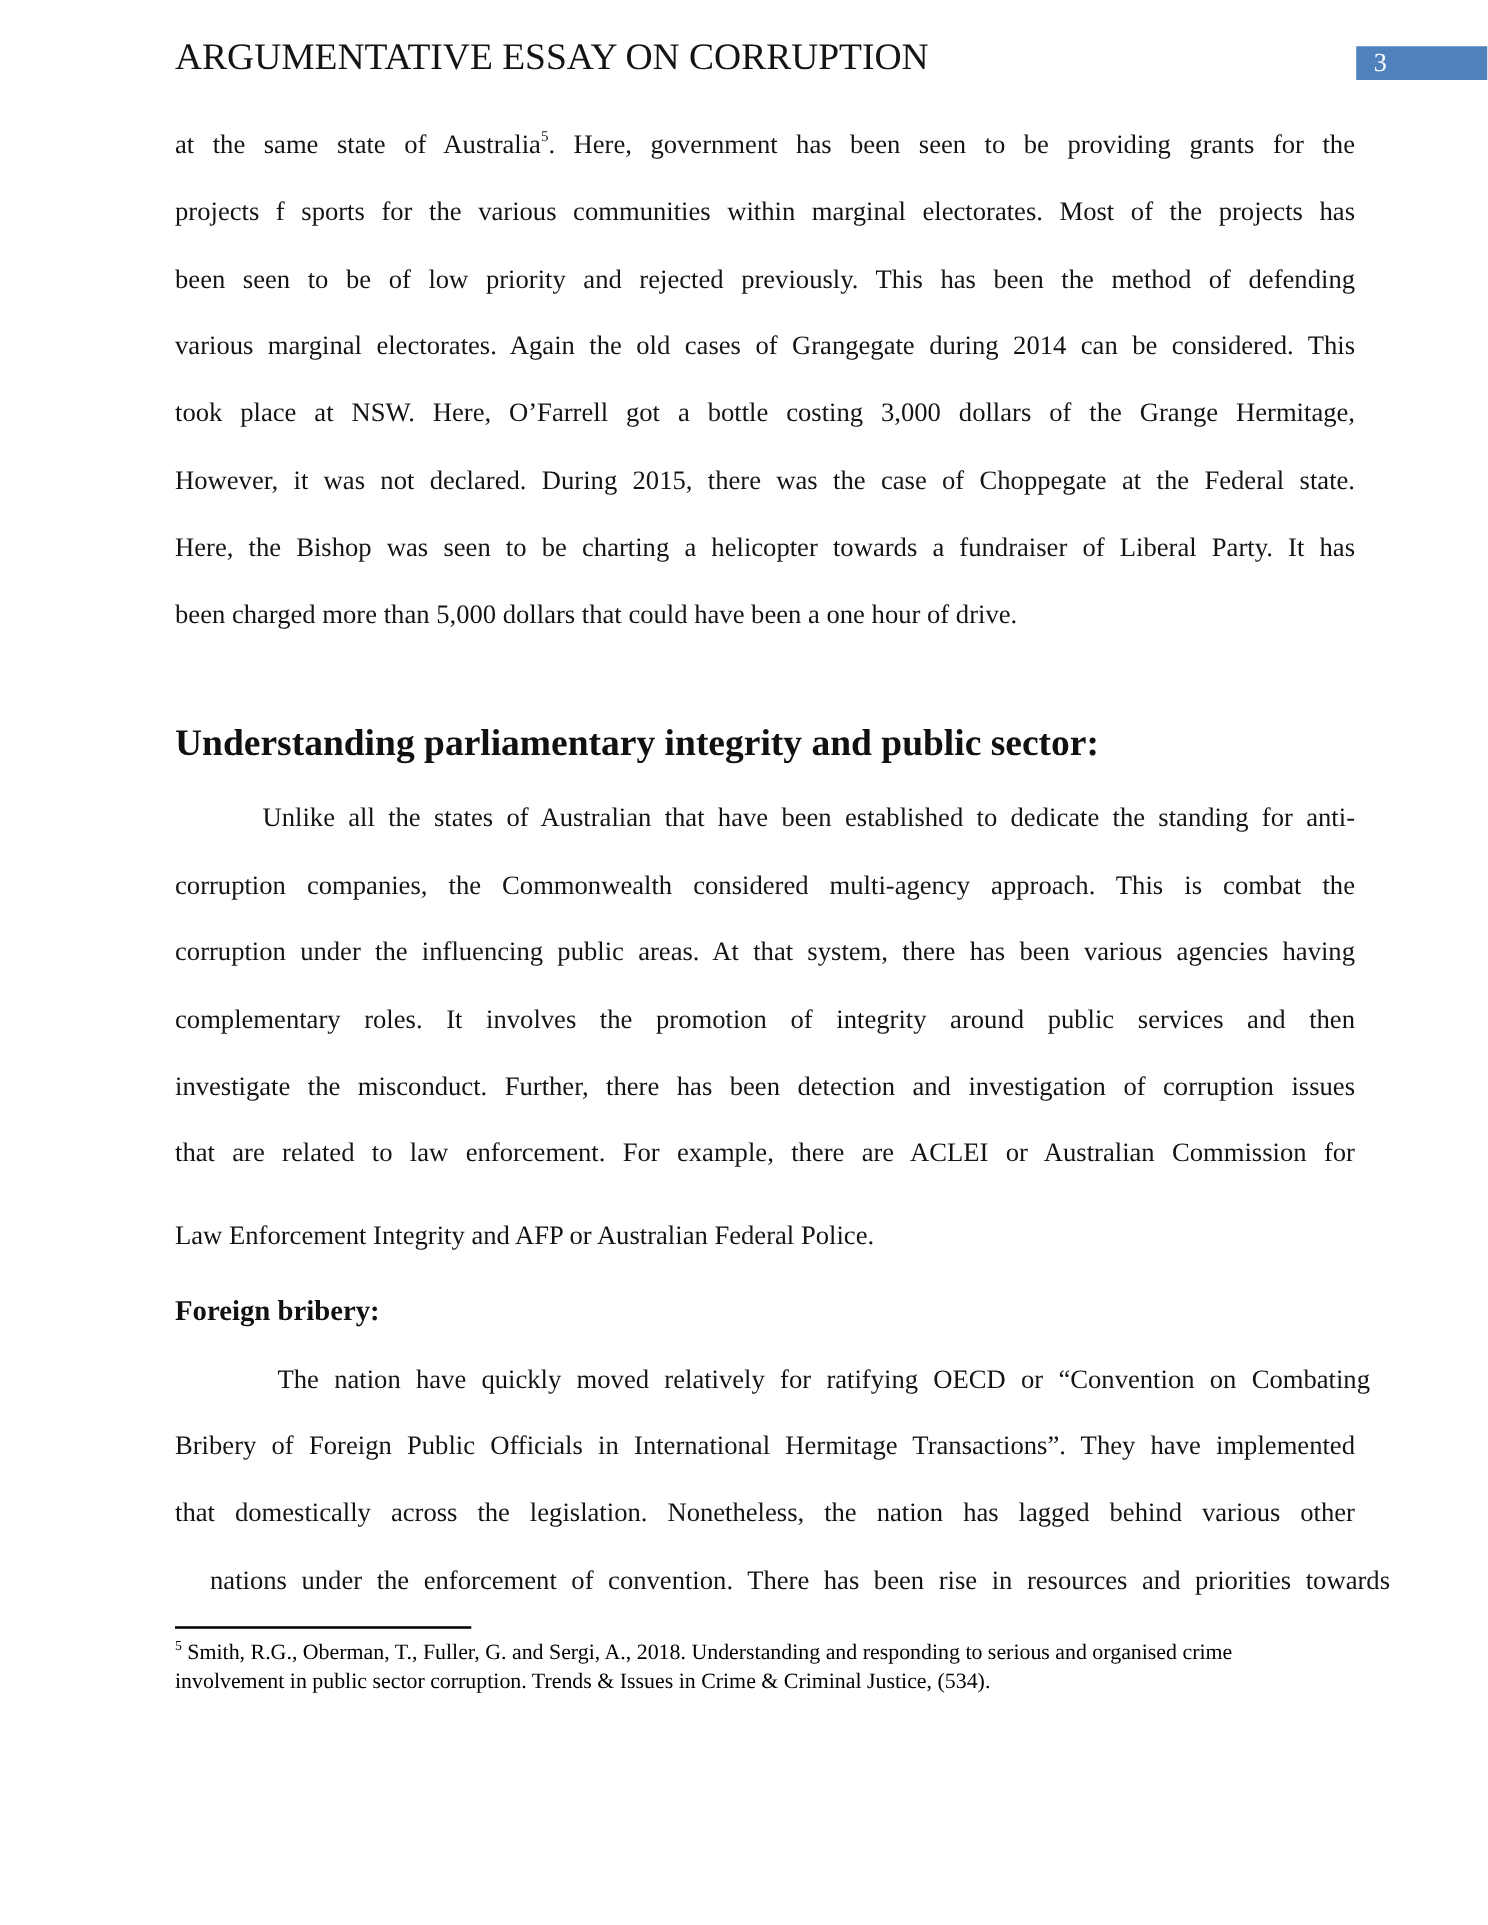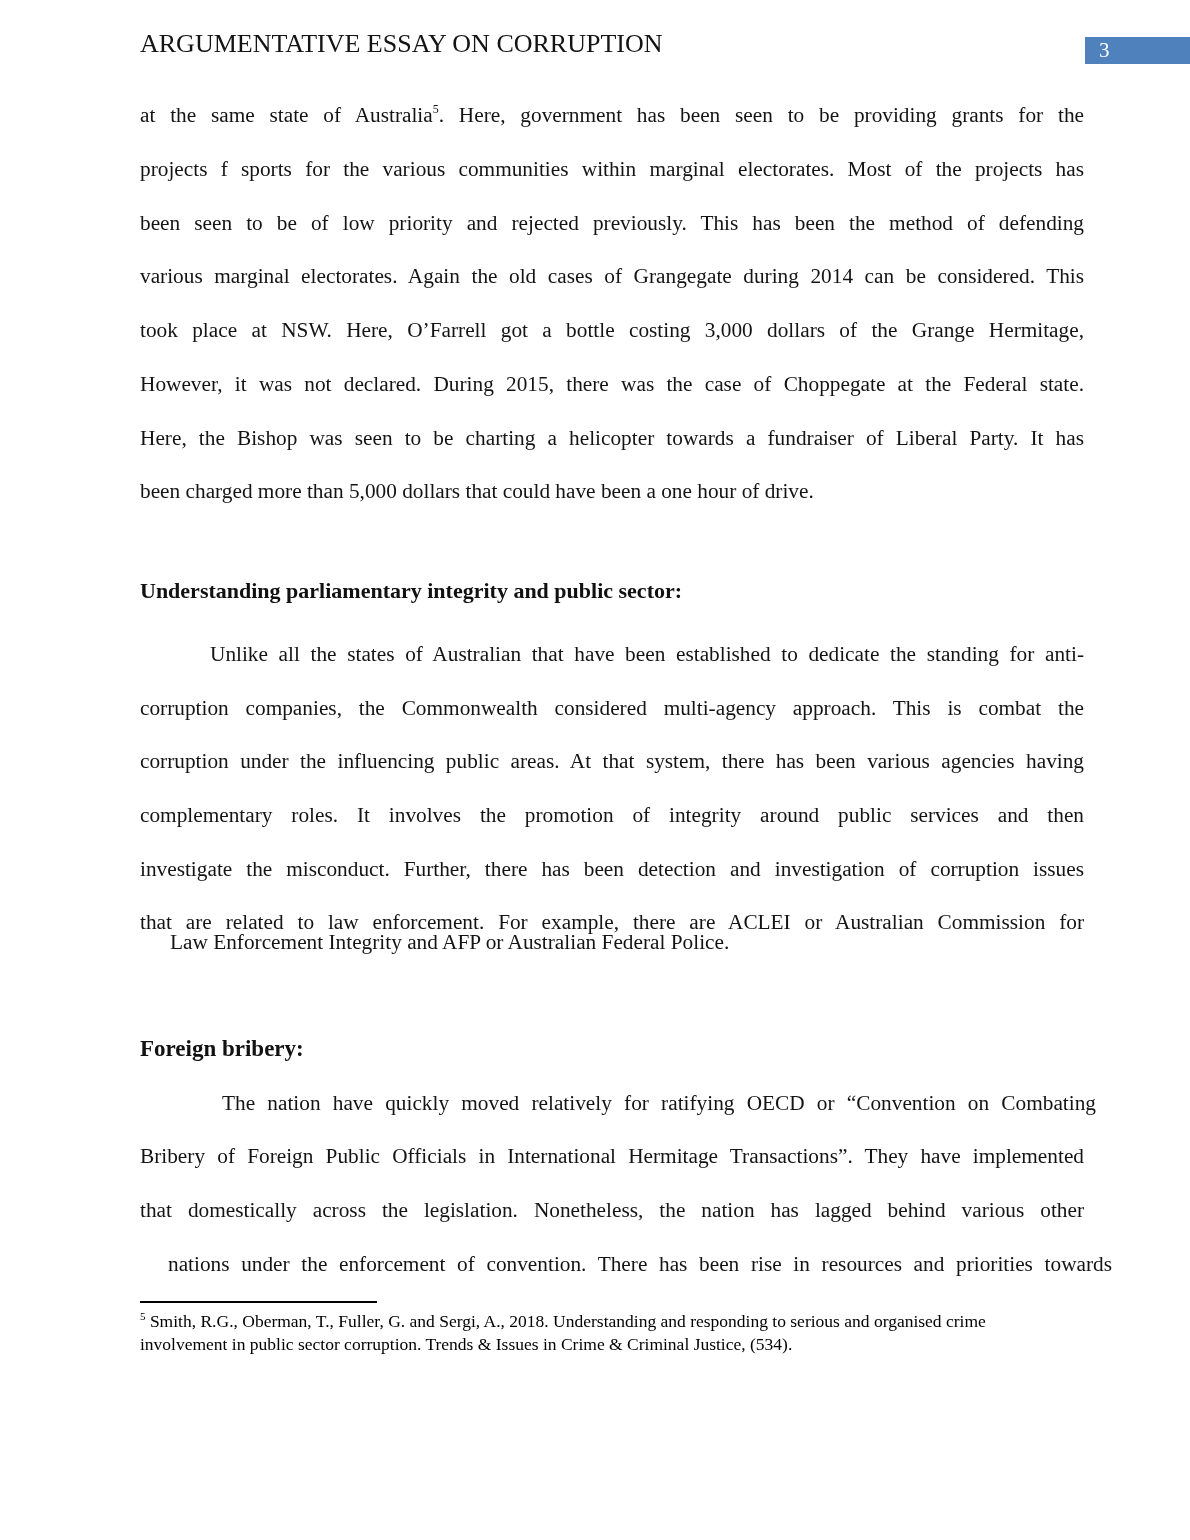--- a/index.html
+++ b/index.html
@@ -12,21 +12,21 @@
     height: 1540px;
     position: relative;
     overflow: hidden;
     font-family: "Liberation Serif", "DejaVu Serif", serif;
     color: #111111;
   }
   .running-head {
     position: absolute;
     left: 140px;
     top: 29px;
-    font-size: 26px;
+    font-size: 30px;
     letter-spacing: 0px;
     color: #141414;
     white-space: nowrap;
   }
   .page-number-box {
     position: absolute;
     left: 1085px;
     top: 37px;
     width: 105px;
     height: 27px;
@@ -63,21 +63,21 @@
     width: 874px;
   }
   sup {
     font-size: 12px;
     line-height: 0;
     vertical-align: 9px;
   }
   .heading-main {
     position: absolute;
     left: 0;
-    font-size: 22px;
+    font-size: 30px;
     font-weight: bold;
     white-space: nowrap;
     color: #111111;
   }
   .heading-sub {
     position: absolute;
     left: 0;
     font-size: 23px;
     font-weight: bold;
     white-space: nowrap;
@@ -125,21 +125,21 @@
 </div>
 
 <div class="body-text" style="top:0;">
   <div class="heading-main" style="top:578px;">Understanding parliamentary integrity and public sector:</div>
   <div class="line indent" style="top:640px;">Unlike all the states of Australian that have been established to dedicate the standing for anti-</div>
   <div class="line" style="top:694px;">corruption companies, the Commonwealth considered multi-agency approach. This is combat the</div>
   <div class="line" style="top:747px;">corruption under the influencing public areas. At that system, there has been various agencies having</div>
   <div class="line" style="top:801px;">complementary roles. It involves the promotion of integrity around public services and then</div>
   <div class="line" style="top:855px;">investigate the misconduct. Further, there has been detection and investigation of corruption issues</div>
   <div class="line" style="top:908px;">that are related to law enforcement. For example, there are ACLEI or Australian Commission for</div>
-  <div class="line last" style="top:928px;margin-left:30px;">Law Enforcement Integrity and AFP or Australian Federal Police.</div>
+  <div class="line last" style="top:974px;">Law Enforcement Integrity and AFP or Australian Federal Police.</div>
 </div>
 
 <div class="body-text" style="top:0;">
   <div class="heading-sub" style="top:1036px;">Foreign bribery:</div>
   <div class="line indent" style="top:1089px;margin-left:12px;">The nation have quickly moved relatively for ratifying OECD or “Convention on Combating</div>
   <div class="line" style="top:1142px;">Bribery of Foreign Public Officials in International Hermitage Transactions”. They have implemented</div>
   <div class="line" style="top:1196px;">that domestically across the legislation. Nonetheless, the nation has lagged behind various other</div>
   <div class="line" style="top:1250px;margin-left:28px;">nations under the enforcement of convention. There has been rise in resources and priorities towards</div>
 </div>
 

